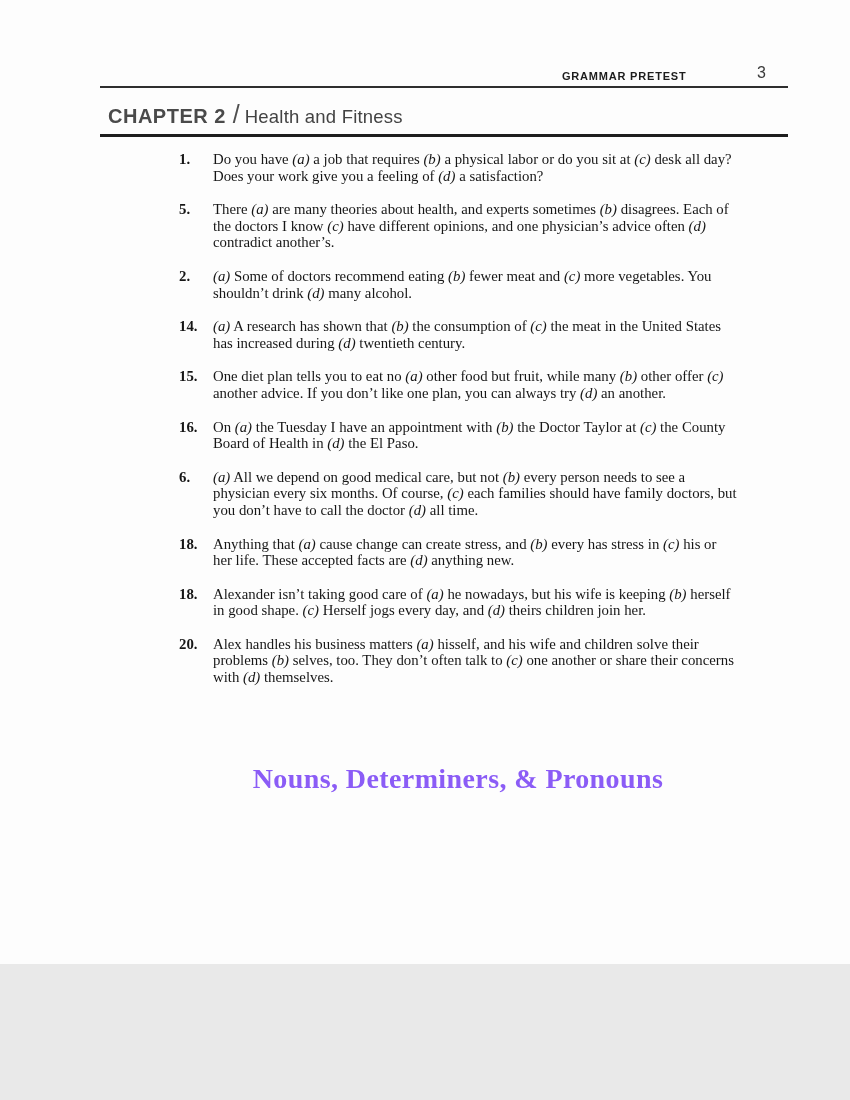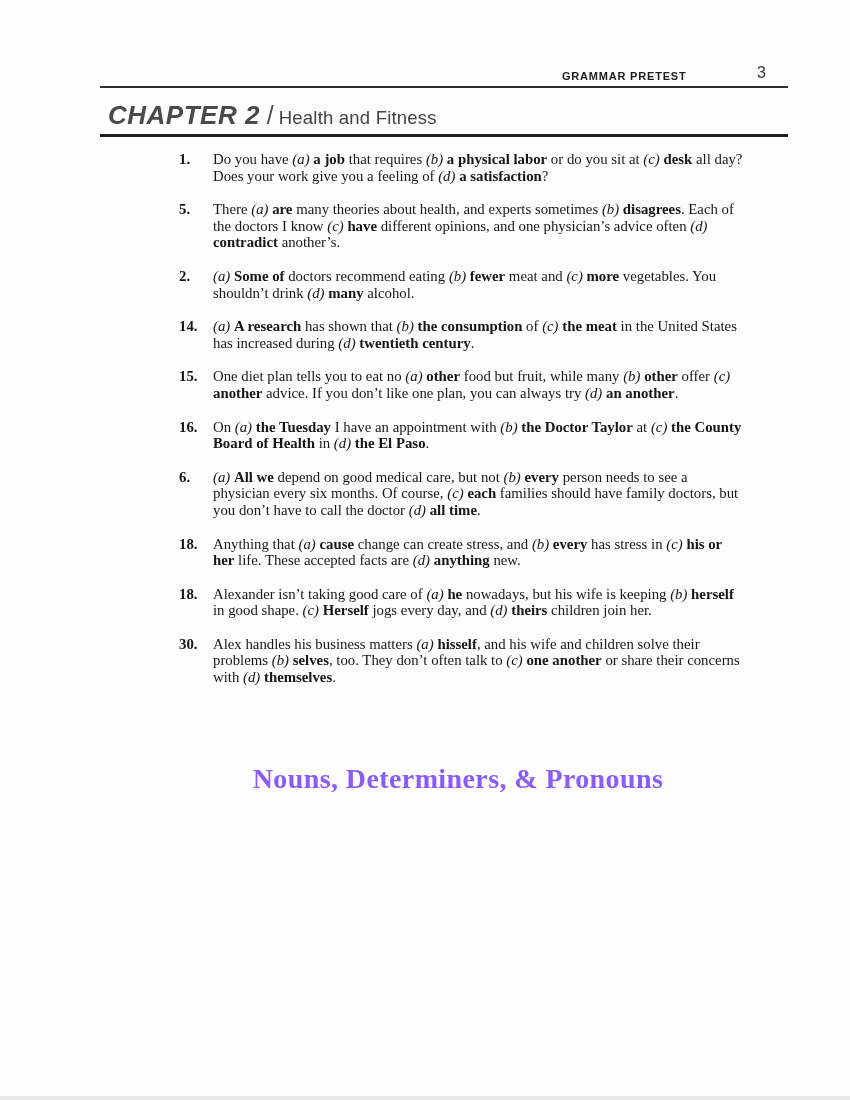--- a/index.html
+++ b/index.html
@@ -1,18 +1,18 @@
 <!DOCTYPE html>
 <html><head>
 <meta charset="utf-8">
 <style>
   html,body{margin:0;padding:0;background:#e9e9e9;}
   .page{
     position:relative;
-    width:850px;height:1096px;
+    width:850px;height:964px;
     background:#fdfdfd;
     overflow:hidden;
     font-family:"Liberation Serif",serif;
     color:#161616;
   }
   
   .running-title{
     position:absolute;top:70px;left:562px;
     font-family:"Liberation Sans",sans-serif;
     font-weight:700;font-size:11px;letter-spacing:0.8px;
@@ -27,21 +27,21 @@
     position:absolute;top:86px;left:100px;width:688px;height:2px;
     background:#2e2e2e;
   }
   
   .chapter{
     position:absolute;top:100px;left:108px;
     display:flex;align-items:baseline;
     font-family:"Liberation Sans",sans-serif;
     color:#4a4a4a;white-space:nowrap;
   }
-  .chapter-label{font-size:26px;font-weight:700;letter-spacing:0.5px;font-style:italic;}
+  .chapter-label{font-size:20px;font-weight:700;letter-spacing:0.5px;}
   .chapter-sep{font-size:25px;font-weight:400;margin:0 5px 0 7px;color:#4f4f4f;}
   .chapter-title{font-size:18.5px;font-weight:400;color:#434343;letter-spacing:0.2px;}
   .chapter-rule{
     position:absolute;top:134px;left:100px;width:688px;height:3px;
     background:#1e1e1e;
   }
   
   .questions{
     position:absolute;top:151px;left:179px;width:620px;
   }
@@ -52,21 +52,21 @@
     line-height:16.6px;
   }
   .qnum{
     flex:0 0 27px;
     font-weight:700;
   }
   .qtext{
     margin-left:7px;
     width:586px;
   }
-  .seg-b{font-weight:700;text-align:center;}
+  .seg-b{font-weight:400;text-align:center;}
   .seg-i{font-style:italic;}
   
   .section-heading{
     position:absolute;top:763px;left:66px;width:784px;
     text-align:center;
     font-family:"Liberation Serif","DejaVu Serif",serif;
     font-weight:700;
     font-size:28px;
     letter-spacing:0.4px;
   }
@@ -121,20 +121,20 @@
       </div>
       <div class="question">
         <span class="qnum">18.</span>
         <span class="qtext"><span class="seg-n">Anything that </span><span class="seg-i">(a)</span><span class="seg-n"> </span><span class="seg-b">cause</span><span class="seg-n"> change can create stress, and </span><span class="seg-i">(b)</span><span class="seg-n"> </span><span class="seg-b">every</span><span class="seg-n"> has stress in </span><span class="seg-i">(c)</span><span class="seg-n"> </span><span class="seg-b">his or</span><br><span class="seg-b">her</span><span class="seg-n"> life. These accepted facts are </span><span class="seg-i">(d)</span><span class="seg-n"> </span><span class="seg-b">anything</span><span class="seg-n"> new.</span></span>
       </div>
       <div class="question">
         <span class="qnum">18.</span>
         <span class="qtext"><span class="seg-n">Alexander isn’t taking good care of </span><span class="seg-i">(a)</span><span class="seg-n"> </span><span class="seg-b">he</span><span class="seg-n"> nowadays, but his wife is keeping </span><span class="seg-i">(b)</span><span class="seg-n"> </span><span class="seg-b">herself</span><br><span class="seg-n">in good shape. </span><span class="seg-i">(c)</span><span class="seg-n"> </span><span class="seg-b">Herself</span><span class="seg-n"> jogs every day, and </span><span class="seg-i">(d)</span><span class="seg-n"> </span><span class="seg-b">theirs</span><span class="seg-n"> children join her.</span></span>
       </div>
       <div class="question">
-        <span class="qnum">30.</span>
+        <span class="qnum">20.</span>
         <span class="qtext"><span class="seg-n">Alex handles his business matters </span><span class="seg-i">(a)</span><span class="seg-n"> </span><span class="seg-b">hisself</span><span class="seg-n">, and his wife and children solve their</span><br><span class="seg-n">problems </span><span class="seg-i">(b)</span><span class="seg-n"> </span><span class="seg-b">selves</span><span class="seg-n">, too. They don’t often talk to </span><span class="seg-i">(c)</span><span class="seg-n"> </span><span class="seg-b">one another</span><span class="seg-n"> or share their concerns</span><br><span class="seg-n">with </span><span class="seg-i">(d)</span><span class="seg-n"> </span><span class="seg-b">themselves</span><span class="seg-n">.</span></span>
       </div>
     </div>
 
   <div class="section-heading" id="sectionHeading" style="color: #8b5cf6;">Nouns, Determiners, &amp; Pronouns</div>
 
 </div>
 
 </body></html>

